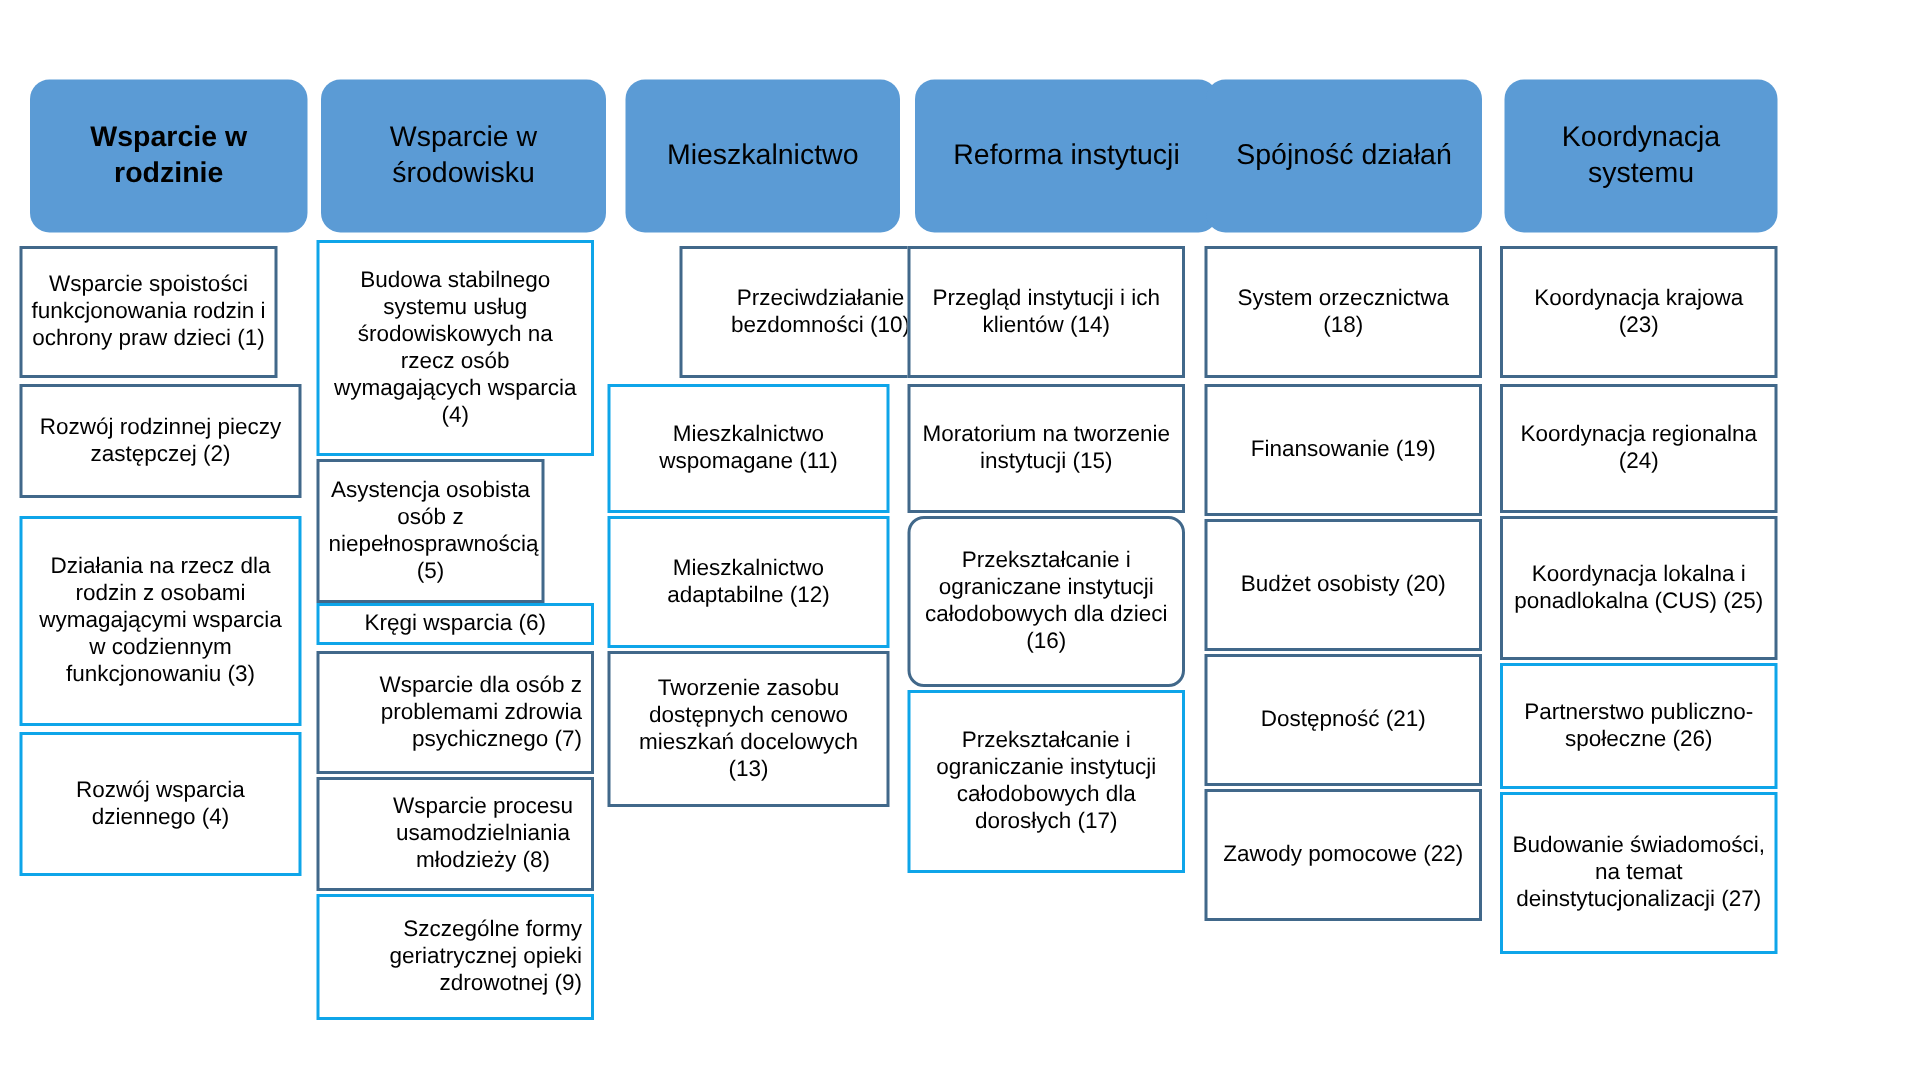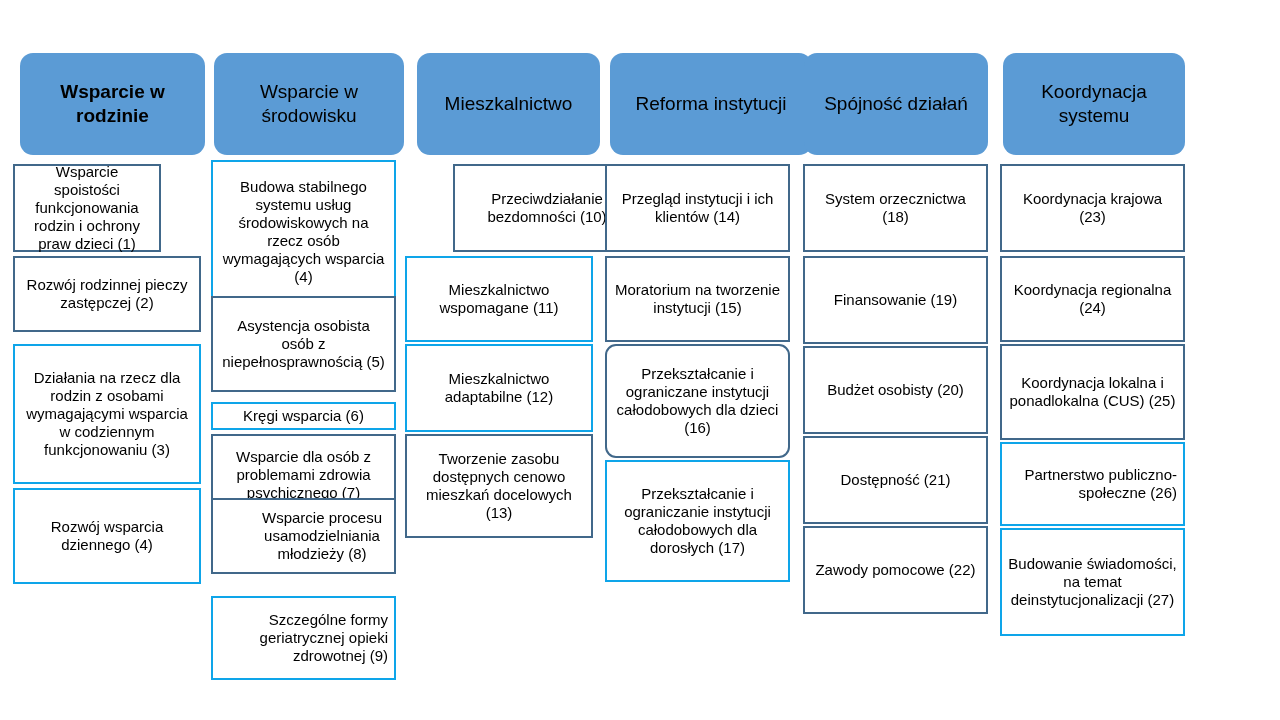--- a/index.html
+++ b/index.html
@@ -66,48 +66,48 @@
   .item-box.border-black { border: 2px solid #0ea5e9; }
 
   .item-text { display: block; width: 100%; }
 </style>
 </head>
 <body>
 
 <div id="diagram">
     <div class="column">
       <div class="col-header bold" style="left: 20px; top: 53px; width: 185px; height: 102px;">Wsparcie w rodzinie</div>
-      <div class="item-box border-blue" style="left: 13px; top: 164px; width: 148px; height: 88px; text-align: center;">
+      <div class="item-box border-blue" style="left: 13px; top: 164px; width: 172px; height: 88px; text-align: center;">
         <span class="item-text">Wsparcie spoistości funkcjonowania rodzin i ochrony praw dzieci (1)</span>
       </div>
       <div class="item-box border-blue" style="left: 13px; top: 256px; width: 188px; height: 76px;">
         <span class="item-text">Rozwój rodzinnej pieczy zastępczej (2)</span>
       </div>
       <div class="item-box border-black" style="left: 13px; top: 344px; width: 188px; height: 140px;">
         <span class="item-text">Działania na rzecz dla rodzin z osobami wymagającymi wsparcia w codziennym funkcjonowaniu (3)</span>
       </div>
       <div class="item-box border-black" style="left: 13px; top: 488px; width: 188px; height: 96px;">
         <span class="item-text">Rozwój wsparcia dziennego (4)</span>
       </div>
     </div>
     <div class="column">
       <div class="col-header" style="left: 214px; top: 53px; width: 190px; height: 102px;">Wsparcie w środowisku</div>
       <div class="item-box border-black" style="left: 211px; top: 160px; width: 185px; height: 144px;">
         <span class="item-text">Budowa stabilnego systemu usług środowiskowych na rzecz osób wymagających wsparcia (4)</span>
       </div>
-      <div class="item-box border-blue" style="left: 211px; top: 296px; width: 185px; height: 96px;">
+      <div class="item-box border-blue" style="left: 211px; top: 306px; width: 152px; height: 96px;">
         <span class="item-text">Asystencja osobista osób z niepełnosprawnością (5)</span>
       </div>
       <div class="item-box border-black" style="left: 211px; top: 402px; width: 185px; height: 28px;">
         <span class="item-text">Kręgi wsparcia (6)</span>
       </div>
-      <div class="item-box border-blue" style="left: 211px; top: 434px; width: 185px; height: 82px;">
+      <div class="item-box border-blue" style="left: 211px; top: 434px; width: 185px; height: 82px; text-align: right;">
         <span class="item-text">Wsparcie dla osób z problemami zdrowia psychicznego (7)</span>
       </div>
-      <div class="item-box border-blue" style="left: 211px; top: 498px; width: 185px; height: 76px; padding-left: 43px;">
+      <div class="item-box border-blue" style="left: 211px; top: 518px; width: 185px; height: 76px; padding-left: 43px;">
         <span class="item-text">Wsparcie procesu usamodzielniania młodzieży (8)</span>
       </div>
       <div class="item-box border-black" style="left: 211px; top: 596px; width: 185px; height: 84px; text-align: right;">
         <span class="item-text">Szczególne formy geriatrycznej opieki zdrowotnej (9)</span>
       </div>
     </div>
     <div class="column">
       <div class="col-header" style="left: 417px; top: 53px; width: 183px; height: 102px;">Mieszkalnictwo</div>
       <div class="item-box border-blue" style="left: 405px; top: 164px; width: 188px; height: 88px; margin-left: 48px;">
         <span class="item-text">Przeciwdziałanie bezdomności (10)</span>
@@ -159,20 +159,20 @@
       <div class="col-header" style="left: 1003px; top: 53px; width: 182px; height: 102px;">Koordynacja systemu</div>
       <div class="item-box border-blue" style="left: 1000px; top: 164px; width: 185px; height: 88px;">
         <span class="item-text">Koordynacja krajowa (23)</span>
       </div>
       <div class="item-box border-blue" style="left: 1000px; top: 256px; width: 185px; height: 86px;">
         <span class="item-text">Koordynacja regionalna (24)</span>
       </div>
       <div class="item-box border-blue" style="left: 1000px; top: 344px; width: 185px; height: 96px;">
         <span class="item-text">Koordynacja lokalna i ponadlokalna (CUS) (25)</span>
       </div>
-      <div class="item-box border-black" style="left: 1000px; top: 442px; width: 185px; height: 84px; text-align: right;">
+      <div class="item-box border-black" style="left: 1000px; top: 442px; width: 185px; height: 84px;">
         <span class="item-text">Partnerstwo publiczno-społeczne (26)</span>
       </div>
       <div class="item-box border-black" style="left: 1000px; top: 528px; width: 185px; height: 108px;">
         <span class="item-text">Budowanie świadomości, na temat deinstytucjonalizacji (27)</span>
       </div>
     </div>
   </div>
 
 </body></html>

